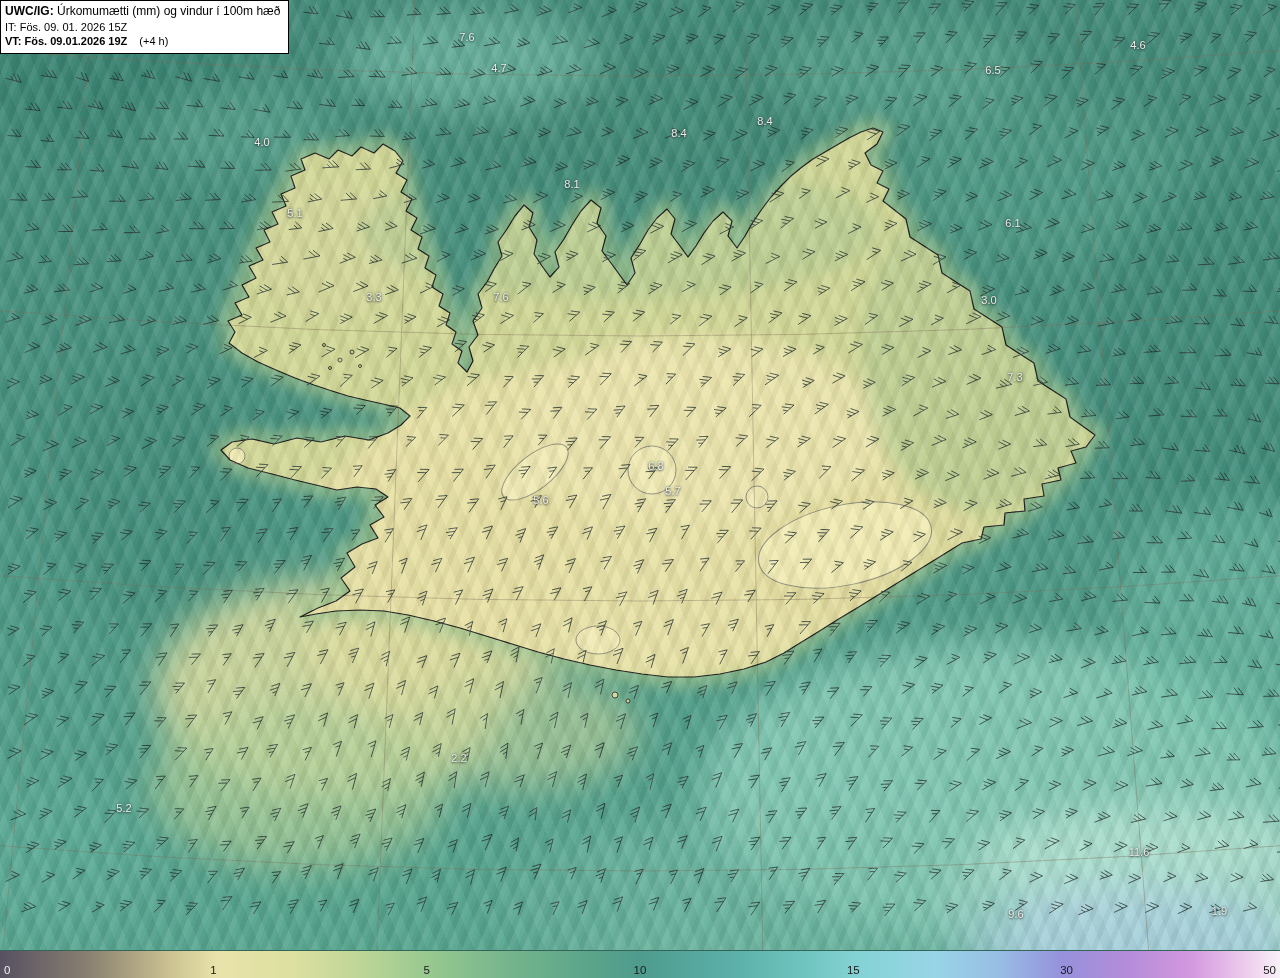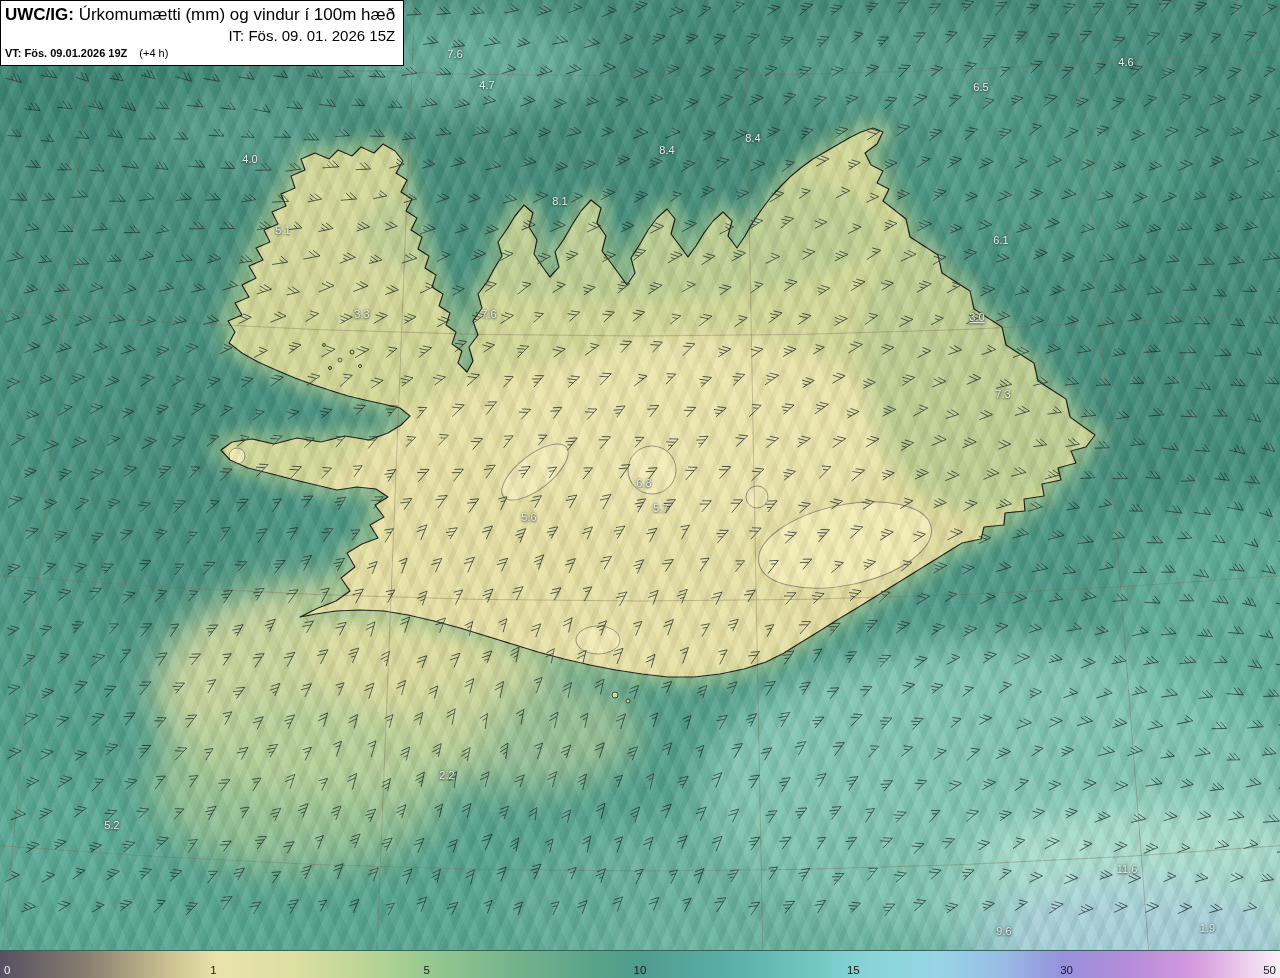--- a/index.html
+++ b/index.html
@@ -12,27 +12,27 @@
   .texture {
     position:absolute; top:0; left:0; width:1280px; height:950px; pointer-events:none;
     background-image:
       repeating-linear-gradient(112deg, rgba(255,255,255,.05) 0 5px, rgba(0,0,0,0) 5px 9px, rgba(0,0,0,.045) 9px 14px),
       repeating-linear-gradient(68deg, rgba(255,255,255,.035) 0 11px, rgba(0,0,0,.03) 11px 22px);
   }
   .titlebox {
     position:absolute; top:0; left:0; background:#ffffff; border:1px solid #000;
     padding:3px 8px 4px 4px; line-height:1.32; color:#000; z-index:5;
   }
-  .t1 { font-size:17px; }
+  .t1 { font-size:12px; }
   .t1 b { font-weight:bold; }
-  .t2 { font-size:15px;text-align:right; }
+  .t2 { font-size:11px; }
   .t3 { font-size:11px; }
   .t3 b { font-weight:bold; }
   .t3 .sfx { margin-left:12px; font-weight:normal; }
-  .vlayer { position:absolute; top:0; left:0; width:1020px; height:950px; pointer-events:none; z-index:3;margin-top:17px; }
+  .vlayer { position:absolute; top:0; left:12px; width:1020px; height:950px; pointer-events:none; z-index:3; }
   .vlabel {
     position:absolute; transform:translate(-50%,-50%); font-size:11px; color:#e9e9e6;
     text-shadow:0 0 3px rgba(35,48,46,.85), 0 1px 2px rgba(35,48,46,.6); white-space:nowrap;
   }
   .colorbar { position:absolute; left:0; bottom:0; width:1280px; height:28px; z-index:6; border-top:1px solid rgba(20,20,20,.35); }
   #cb-gradient { position:absolute; inset:0; }
   .cb-tick {
     position:absolute; bottom:2px; font-size:11.5px; transform:translateX(-50%); font-weight:normal;
   }
   .cb-tick.first { transform:none; margin-left:4px; }
@@ -139,21 +139,21 @@
       <span class="vlabel" style="left: 1126px; top: 45px;">4.6</span>
       <span class="vlabel" style="left: 981px; top: 70px;">6.5</span>
       <span class="vlabel" style="left: 250px; top: 142px;">4.0</span>
       <span class="vlabel" style="left: 667px; top: 133px;">8.4</span>
       <span class="vlabel" style="left: 753px; top: 121px;">8.4</span>
       <span class="vlabel" style="left: 560px; top: 184px;">8.1</span>
       <span class="vlabel" style="left: 283px; top: 213px;">5.1</span>
       <span class="vlabel" style="left: 1001px; top: 223px;">6.1</span>
       <span class="vlabel" style="left: 362px; top: 297px;">3.3</span>
       <span class="vlabel" style="left: 489px; top: 297px;">7.6</span>
-      <span class="vlabel" style="left: 977px; top: 300px; text-decoration: underline;">3.0</span>
+      <span class="vlabel" style="left: 977px; top: 300px;">3.0</span>
       <span class="vlabel" style="left: 1003px; top: 377px;">7.3</span>
       <span class="vlabel" style="left: 644px; top: 466px;">6.8</span>
       <span class="vlabel" style="left: 661px; top: 491px;">5.7</span>
       <span class="vlabel" style="left: 529px; top: 500px;">5.6</span>
       <span class="vlabel" style="left: 447px; top: 758px;">2.2</span>
       <span class="vlabel" style="left: 100px; top: 808px; padding-left: 24px;">5.2</span>
       <span class="vlabel" style="left: 1127px; top: 852px;">11.6</span>
       <span class="vlabel" style="left: 1004px; top: 914px;">9.6</span>
       <span class="vlabel" style="left: 1192px; top: 911px; padding-left: 31px;">1.9</span>
     </div>

